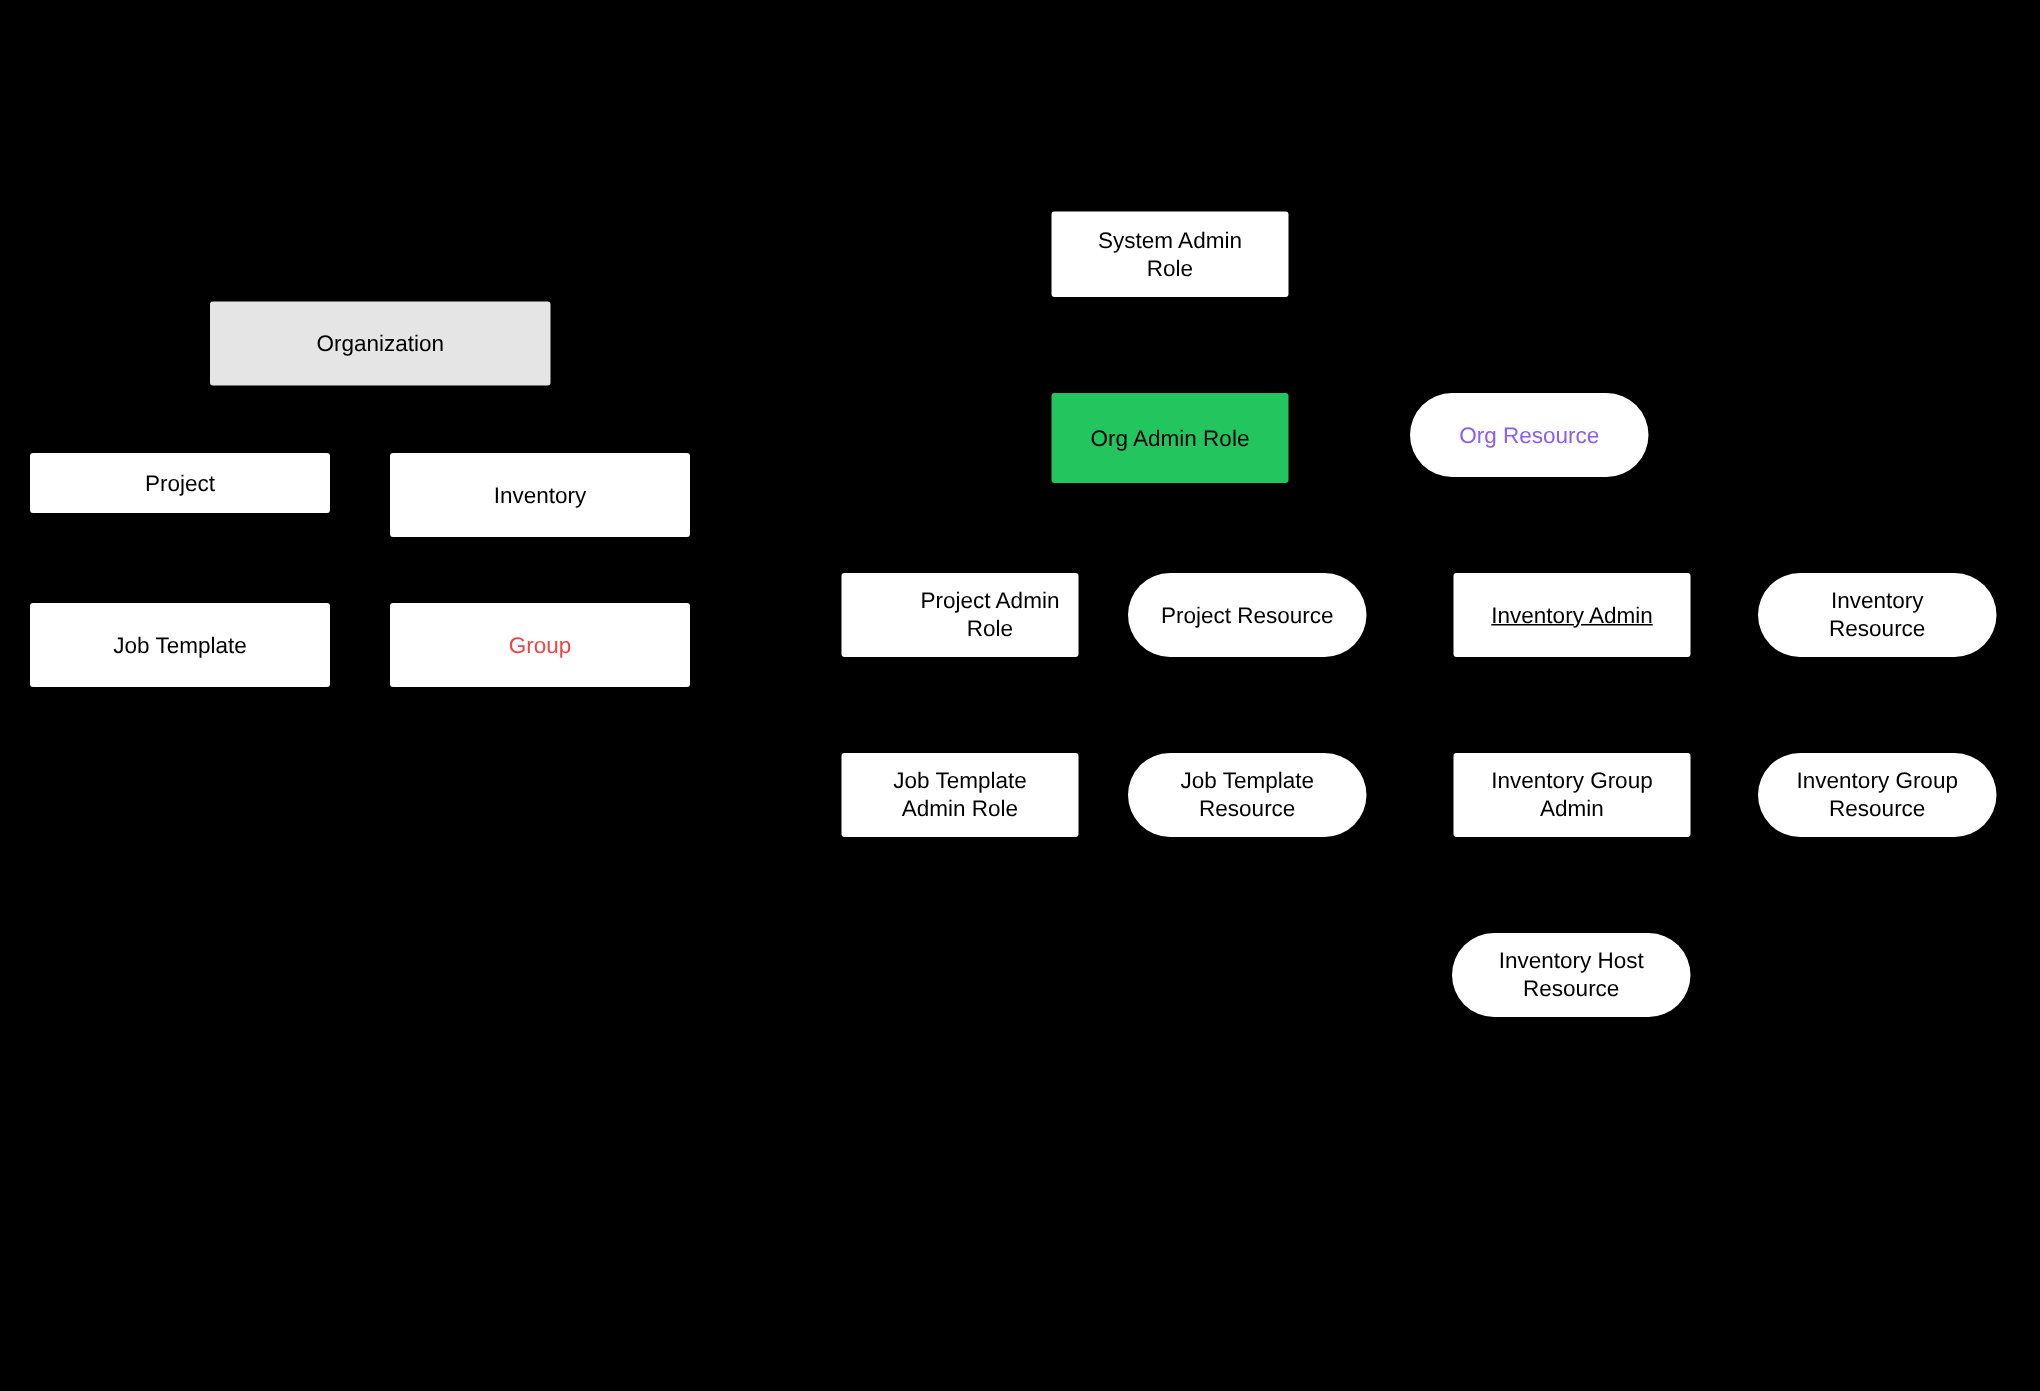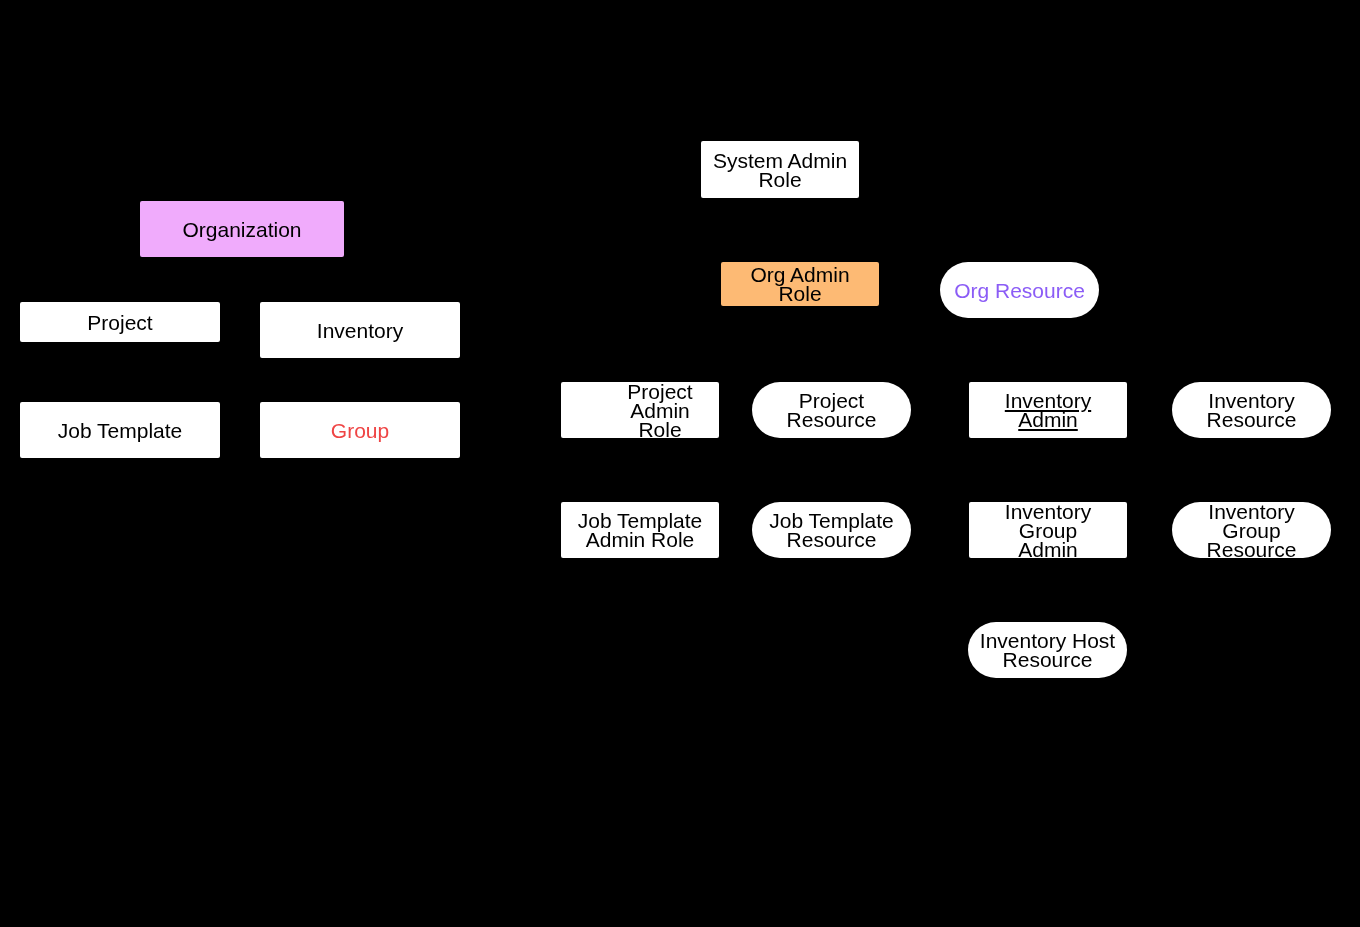--- a/index.html
+++ b/index.html
@@ -16,60 +16,60 @@
     font-family: "Liberation Sans", sans-serif;
   }
   .node {
     position: absolute;
     background: #ffffff;
     color: #000000;
     display: flex;
     align-items: center;
     justify-content: center;
     text-align: center;
-    font-size: 21px;
+    font-size: 15px;
     line-height: 19px;
     box-sizing: border-box;
     padding: 2px 6px;
   }
   .node.rect {
     border-radius: 2px;
   }
   .node.pill {
     border-radius: 999px;
   }
   .node-label {
     display: block;
     white-space: pre-line;
   }
 </style>
 </head>
 <body>
 
 <div id="canvas" style="background: rgb(0, 0, 0);">
-    <div class="node rect" style="left: 140px; top: 201px; width: 204px; height: 56px; background: #f0abfc; color: rgb(0, 0, 0);">
+    <div class="node rect" style="left: 140px; top: 201px; width: 227px; height: 56px; background: #e5e5e5; color: rgb(0, 0, 0);">
       <span class="node-label">Organization</span>
     </div>
     <div class="node rect" style="left: 20px; top: 302px; width: 200px; height: 40px; background: rgb(255, 255, 255); color: rgb(0, 0, 0);">
       <span class="node-label">Project</span>
     </div>
     <div class="node rect" style="left: 260px; top: 302px; width: 200px; height: 56px; background: rgb(255, 255, 255); color: rgb(0, 0, 0);">
       <span class="node-label">Inventory</span>
     </div>
     <div class="node rect" style="left: 20px; top: 402px; width: 200px; height: 56px; background: rgb(255, 255, 255); color: rgb(0, 0, 0);">
       <span class="node-label">Job Template</span>
     </div>
     <div class="node rect" style="left: 260px; top: 402px; width: 200px; height: 56px; background: rgb(255, 255, 255); color: #ef4444;">
       <span class="node-label">Group</span>
     </div>
     <div class="node rect" style="left: 701px; top: 141px; width: 158px; height: 57px; background: rgb(255, 255, 255); color: rgb(0, 0, 0);">
       <span class="node-label">System Admin
 Role</span>
     </div>
-    <div class="node rect" style="left: 701px; top: 262px; width: 158px; height: 44px; background: #fdba74; color: rgb(0, 0, 0); margin-left: 20px;">
+    <div class="node rect" style="left: 701px; top: 262px; width: 158px; height: 60px; background: #22c55e; color: rgb(0, 0, 0);">
       <span class="node-label">Org Admin Role</span>
     </div>
     <div class="node pill" style="left: 940px; top: 262px; width: 159px; height: 56px; background: rgb(255, 255, 255); color: #8b5cf6;">
       <span class="node-label">Org Resource</span>
     </div>
     <div class="node rect" style="left: 561px; top: 382px; width: 158px; height: 56px; background: rgb(255, 255, 255); color: rgb(0, 0, 0); padding-left: 46px;">
       <span class="node-label">Project Admin
 Role</span>
     </div>
     <div class="node pill" style="left: 752px; top: 382px; width: 159px; height: 56px; background: rgb(255, 255, 255); color: rgb(0, 0, 0);">

